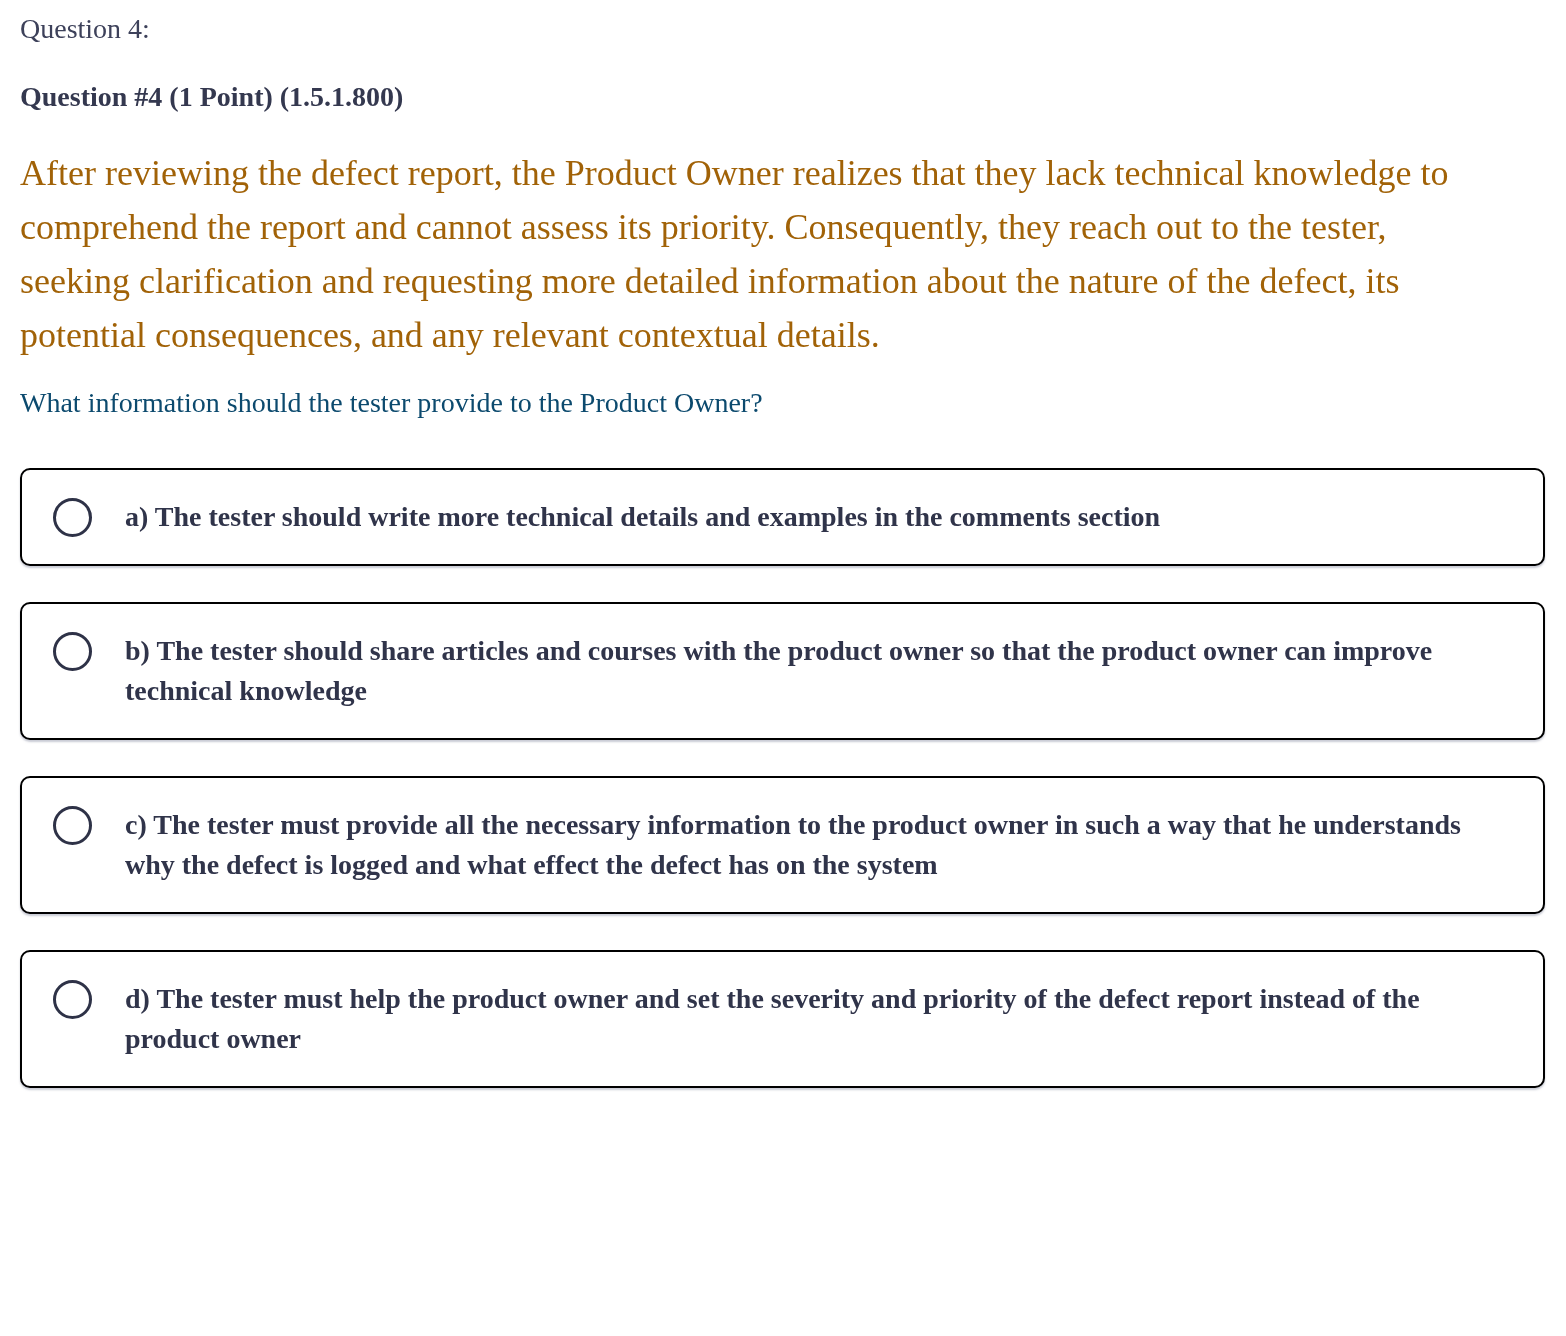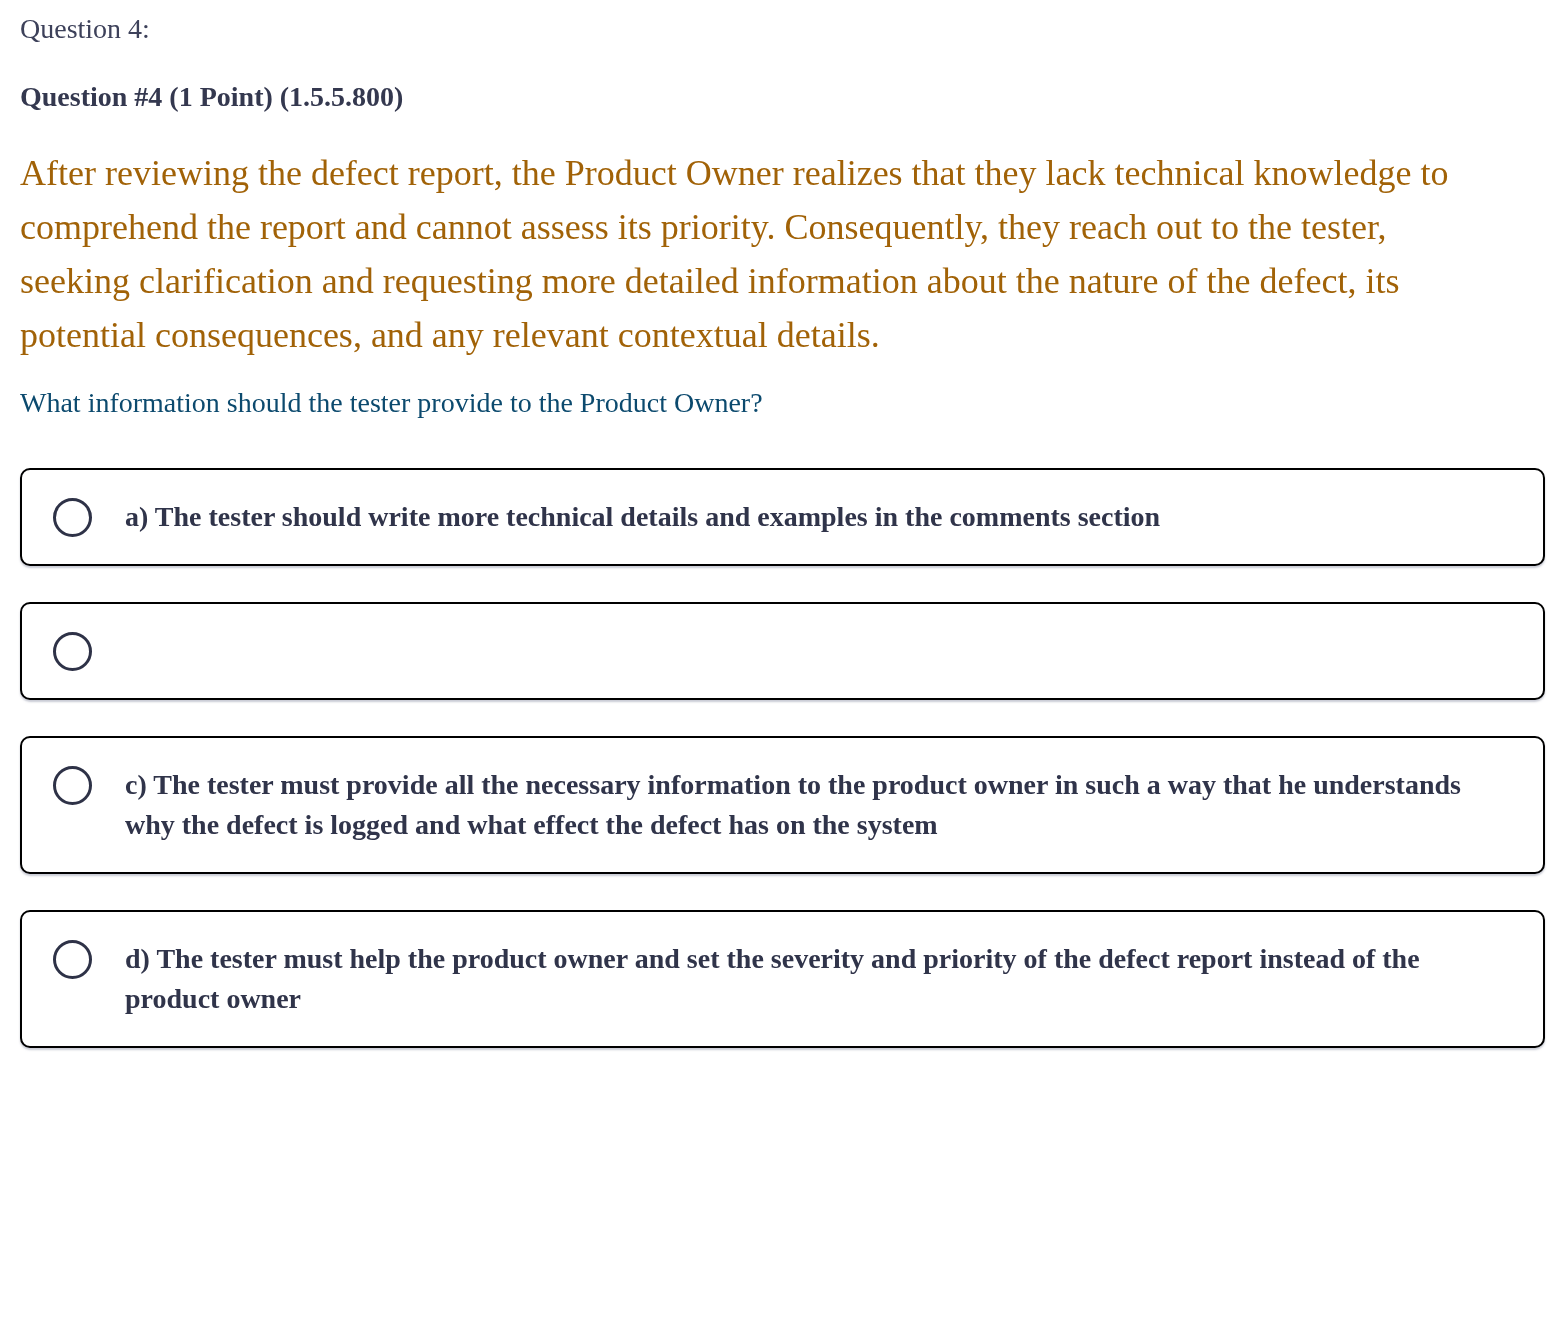--- a/index.html
+++ b/index.html
@@ -75,35 +75,36 @@
     padding-top: 0px;
   }
 </style>
 </head>
 <body>
 
 <div class="page">
 
   <p class="q-heading">Question 4:</p>
 
-  <p class="q-title">Question #4 (1 Point) (1.5.5.800)</p>
+  <p class="q-title">Question #4 (1 Point) (1.5.1.800)</p>
 
   <p class="q-body">After reviewing the defect report, the Product Owner realizes that they lack technical knowledge to comprehend the report and cannot assess its priority. Consequently, they reach out to the tester, seeking clarification and requesting more detailed information about the nature of the defect, its potential consequences, and any relevant contextual details.</p>
 
   <p class="q-prompt">What information should the tester provide to the Product Owner?</p>
 
   <div class="options">
 
     <div class="option">
       <span class="radio" role="radio" aria-checked="false"></span>
       <span class="option-label">a) The tester should write more technical details and examples in the comments section</span>
     </div>
 
     <div class="option">
       <span class="radio" role="radio" aria-checked="false"></span>
+      <span class="option-label">b) The tester should share articles and courses with the product owner so that the product owner can improve technical knowledge</span>
     </div>
 
     <div class="option">
       <span class="radio" role="radio" aria-checked="false"></span>
       <span class="option-label">c) The tester must provide all the necessary information to the product owner in such a way that he understands why the defect is logged and what effect the defect has on the system</span>
     </div>
 
     <div class="option">
       <span class="radio" role="radio" aria-checked="false"></span>
       <span class="option-label">d) The tester must help the product owner and set the severity and priority of the defect report instead of the product owner</span>

